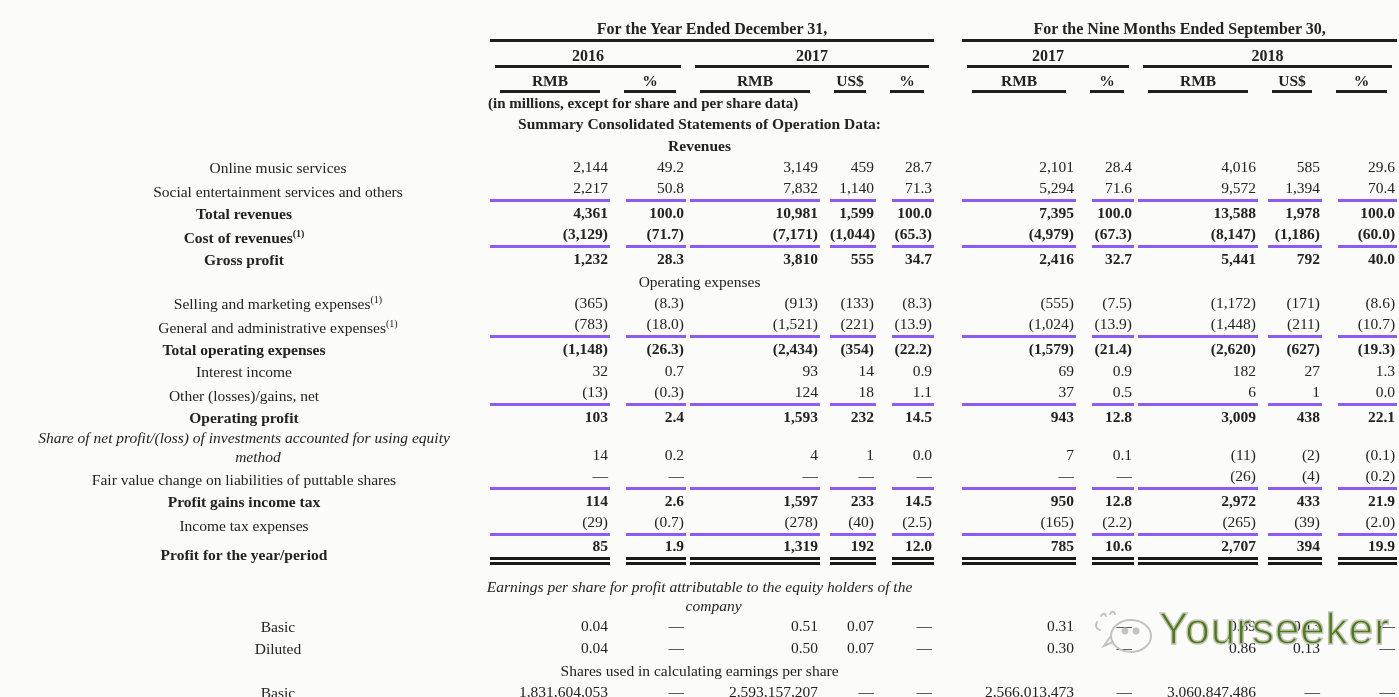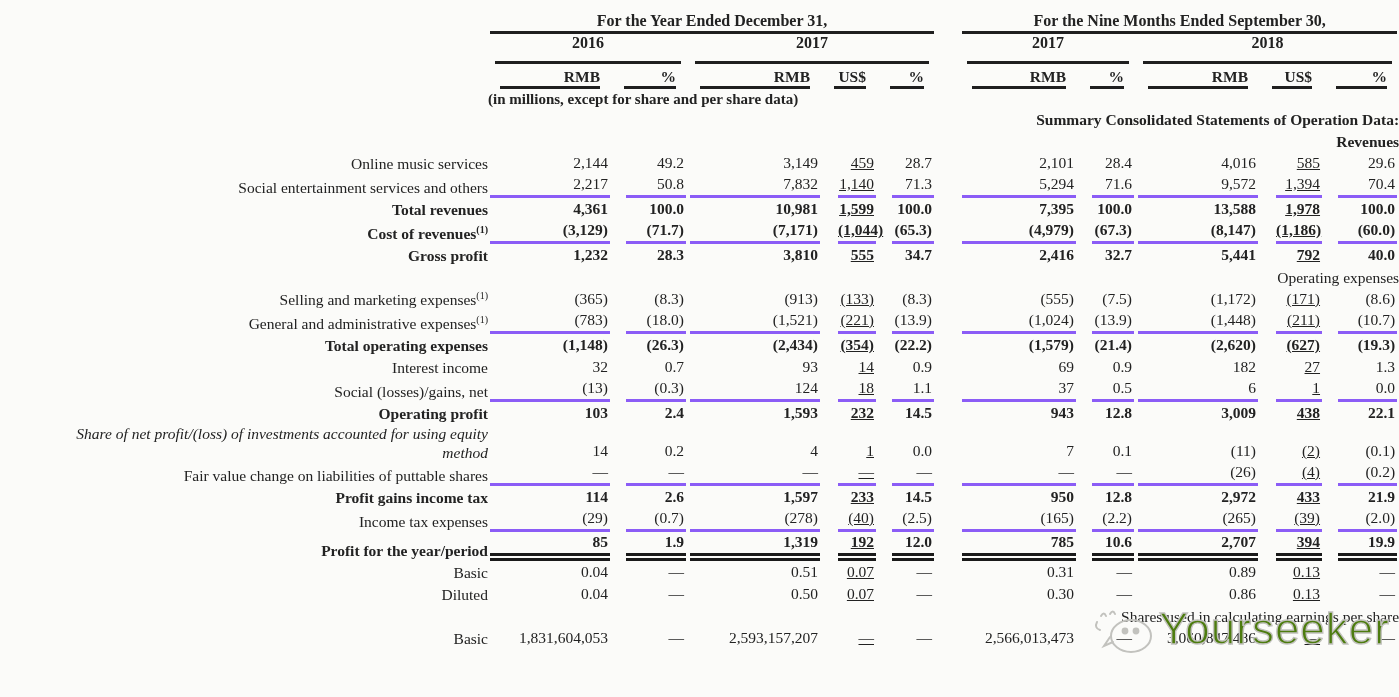--- a/index.html
+++ b/index.html
@@ -12,61 +12,61 @@
     color:#222;
   }
   table.fin{
     border-collapse:collapse;
     table-layout:fixed;
     width:1399px;
   }
   th,td{padding:0;vertical-align:bottom;font-weight:normal;}
   
   thead th{font-weight:bold;}
-  tr.grprow th{height:34px;}
+  tr.grprow th{padding-top:8px;height:34px;}
   .grpline{
     border-bottom:3px solid #1f1f1f;
     text-align:center;font-size:16px;font-weight:bold;
     padding-bottom:1px;margin:0 2px;line-height:19px;
   }
   tr.yearrow th{height:26px;}
   .yline{
     border-bottom:3px solid #1f1f1f;
     text-align:center;font-size:16px;font-weight:bold;
-    padding-bottom:9px;margin:0 7px;line-height:18px;
+    padding-bottom:0;margin:0 7px;line-height:18px;
   }
   tr.unitrow th{height:25px;}
   .uline{
     border-bottom:3px solid #1f1f1f;
-    text-align:right;font-size:15.5px;font-weight:bold;
+    text-align:center;font-size:15.5px;font-weight:bold;
     padding-bottom:1px;margin:0 12px;line-height:17px;
   }
   tr.noterow th{height:19px;}
   .note{
     text-align:left;font-size:15px;font-weight:bold;line-height:17px;
   }
   
   tbody tr{height:22px;}
   tbody td{font-size:15.5px;line-height:20px;}
   tbody tr.bold td{font-weight:bold;}
   tbody tr.gap td{padding-top:12px;}
-  td.lbl{text-align:right;white-space:nowrap;overflow:visible;margin-left:28px;}
+  td.lbl{text-align:center;white-space:nowrap;overflow:visible;margin-left:28px;}
   td.lbl.ind1{padding-left:68px;}
   td.lbl.hang{
     padding-left:28px;text-indent:-28px;
     white-space:pre-line;line-height:19px;font-style:italic;
   }
   td.lbl sup{font-size:10px;line-height:0;}
   td.num{text-align:right;}
   td.num .v{
     margin-left:2px;margin-right:2px;
     padding-right:2px;padding-bottom:1px;
   }
   td.pct .v{margin-left:14px;}
-  td.usd .v{margin-left:16px;text-decoration:underline;}
+  td.usd .v{margin-left:8px;}
   .v.rl{border-bottom:3px solid #8b5cf6;}
   .v.rl2{border-bottom:8px double #1a1a1a;}
   th.sp,td.sp{border:none;}
   
   .watermark{
     position:absolute;left:1093px;top:598px;
     display:flex;align-items:center;
     pointer-events:none;
   }
   .wm-text{
@@ -473,21 +473,21 @@
             <div class="v">182</div>
           </td>
           <td class="num usd">
             <div class="v">27</div>
           </td>
           <td class="num pct">
             <div class="v">1.3</div>
           </td>
         </tr>
         <tr>
-          <td class="lbl">Social (losses)/gains, net</td>
+          <td class="lbl">Other (losses)/gains, net</td>
           <td class="num rmb">
             <div class="v rl">(13)</div>
           </td>
           <td class="num pct">
             <div class="v rl">(0.3)</div>
           </td>
           <td class="num rmb">
             <div class="v rl">124</div>
           </td>
           <td class="num usd">
@@ -710,20 +710,24 @@
           </td>
           <td class="num rmb">
             <div class="v rl2">2,707</div>
           </td>
           <td class="num usd">
             <div class="v rl2">394</div>
           </td>
           <td class="num pct">
             <div class="v rl2">19.9</div>
           </td>
+        </tr>
+        <tr class="gap">
+          <td class="lbl hang" colspan="12">Earnings per share for profit attributable to the equity holders of the
+company</td>
         </tr>
         <tr>
           <td class="lbl ind1">Basic</td>
           <td class="num rmb">
             <div class="v">0.04</div>
           </td>
           <td class="num pct">
             <div class="v">—</div>
           </td>
           <td class="num rmb">

